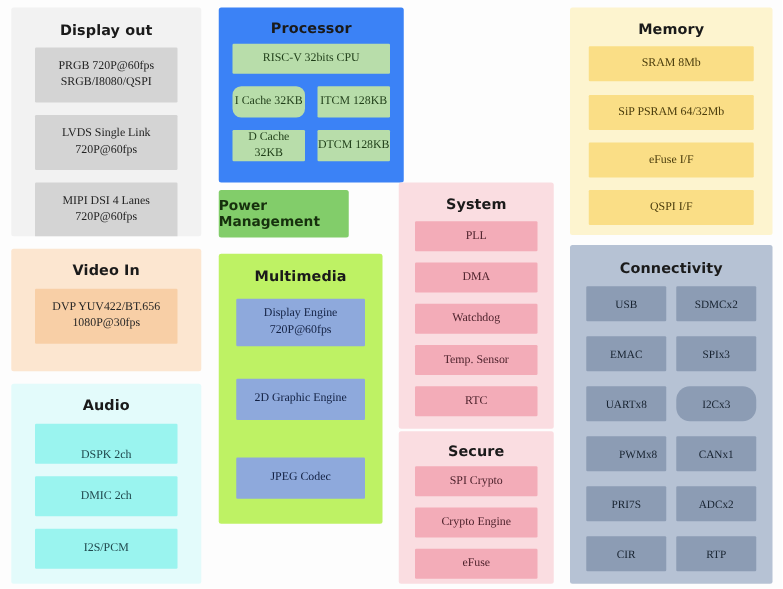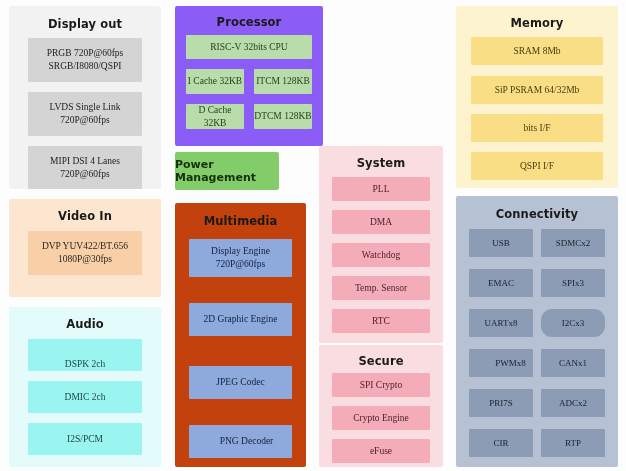--- a/index.html
+++ b/index.html
@@ -70,40 +70,40 @@
   #audio {
     left: 9px; top: 307px; width: 152px; height: 160px;
     background: #e3fbfb;
   }
   #audio .panel-title { margin-top: 10px; }
   .aud-blk { background: #9af4ef; left: 19px; width: 114px; color:#20484d; }
 
   
   #processor {
     left: 175px; top: 6px; width: 148px; height: 140px;
-    background: #8b5cf6;
+    background: #3b82f6;
   }
   #processor .panel-title { margin-top: 9px; }
   .proc-blk { background: #b8ddaa; color: #1f3d18; }
 
   
   #power-management {
     left: 175px; top: 152px; width: 104px; height: 38px;
     background: #82cd6a;
     display: flex; align-items: center; justify-content: center;
   }
   #power-management .pm-label {
     font-family: "DejaVu Sans", "Liberation Sans", sans-serif;
     font-weight: bold; font-size: 11px; color: #16300d;
   }
 
   
   #multimedia {
-    left: 175px; top: 203px; width: 131px; height: 264px;
-    background: #c2410c;
+    left: 175px; top: 203px; width: 131px; height: 216px;
+    background: #bef264;
   }
   #multimedia .panel-title { margin-top: 11px; }
   .mm-blk { background: #8ea9dc; color: #122042; left: 14px; width: 103px; }
 
   
   #system {
     left: 319px; top: 146px; width: 124px; height: 197px;
     background: #fadde1;
   }
   #system .panel-title { margin-top: 10px; }
@@ -177,21 +177,21 @@
     <div class="blk aud-blk" style="top:116px;height:32px;">
       <span class="l1">I2S/PCM</span>
     </div>
   </div>
 
   <div class="panel" id="processor">
     <div class="panel-title">Processor</div>
     <div class="blk proc-blk" style="top:29px;left:11px;width:126px;height:24px;">
       <span class="l1">RISC-V 32bits CPU</span>
     </div>
-    <div class="blk proc-blk" style="top:63px;left:11px;width:58px;height:25px;">
+    <div class="blk proc-blk" style="top:63px;left:11px;width:58px;height:25px;border-radius:7px;">
       <span class="l1">I Cache 32KB</span>
     </div>
     <div class="blk proc-blk" style="top:63px;left:79px;width:58px;height:25px;">
       <span class="l1">ITCM 128KB</span>
     </div>
     <div class="blk proc-blk" style="top:98px;left:11px;width:58px;height:25px;">
       <span class="l1">D Cache 32KB</span>
     </div>
     <div class="blk proc-blk" style="top:98px;left:79px;width:58px;height:25px;">
       <span class="l1">DTCM 128KB</span>
@@ -253,21 +253,21 @@
 
   <div class="panel" id="memory">
     <div class="panel-title">Memory</div>
     <div class="blk mem-blk" style="top:31px;height:28px;">
       <span class="l1">SRAM 8Mb</span>
     </div>
     <div class="blk mem-blk" style="top:70px;height:28px;">
       <span class="l1">SiP PSRAM 64/32Mb</span>
     </div>
     <div class="blk mem-blk" style="top:108px;height:28px;">
-      <span class="l1">bits I/F</span>
+      <span class="l1">eFuse I/F</span>
     </div>
     <div class="blk mem-blk" style="top:146px;height:28px;">
       <span class="l1">QSPI   I/F</span>
     </div>
   </div>
 
   <div class="panel" id="connectivity">
     <div class="panel-title">Connectivity</div>
 
     <div class="blk con-blk con-left" style="top:33px;">

